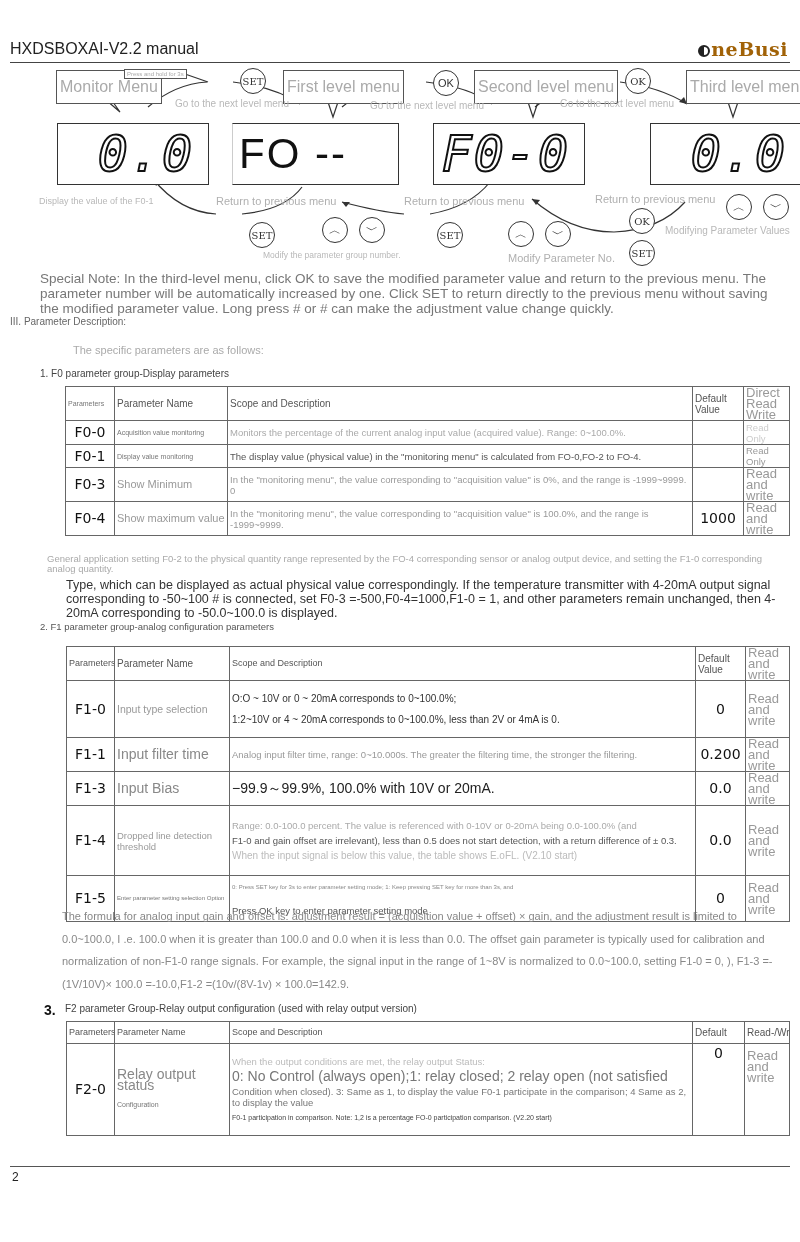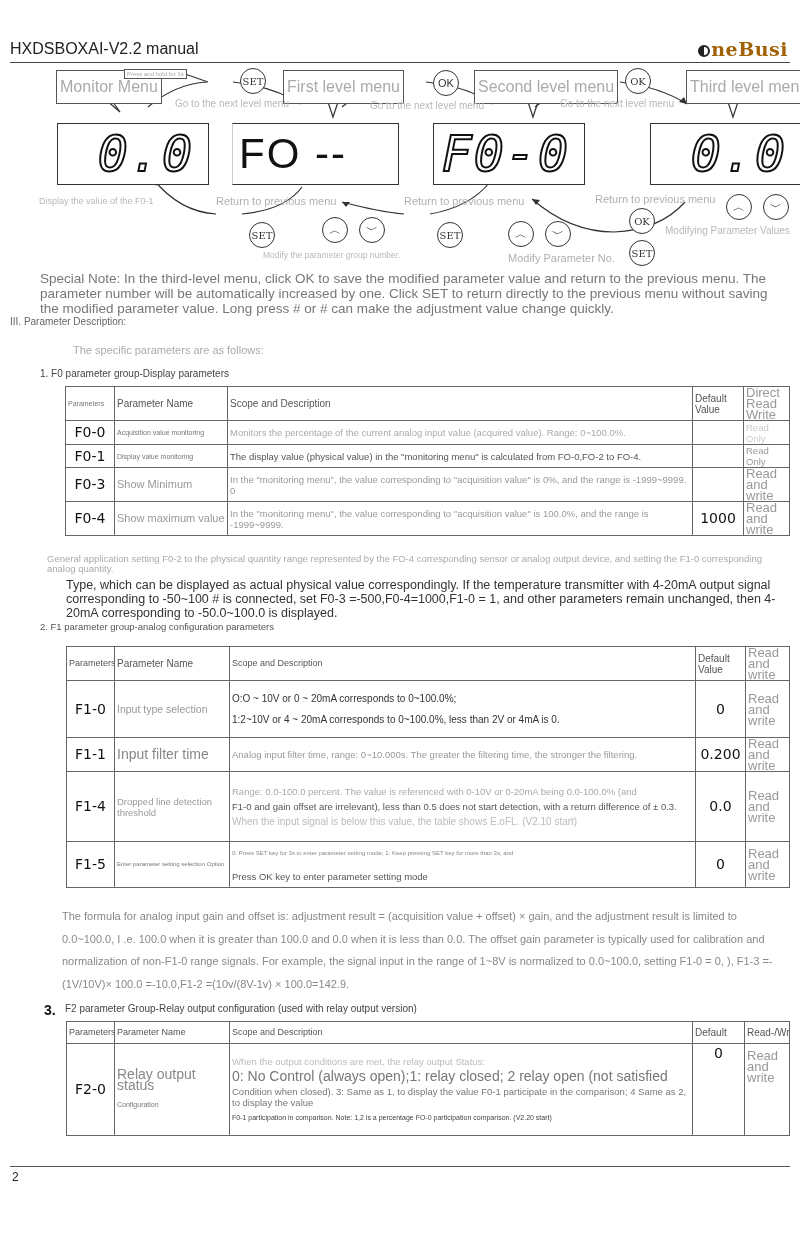--- a/index.html
+++ b/index.html
@@ -210,20 +210,27 @@
           <div>1:2~10V or 4 ~ 20mA corresponds to 0~100.0%, less than 2V or 4mA is 0.</div>
         </td>
     <td class="dv">0</td>
     <td class="rw">Read and write</td>
   </tr>
   <tr style="height:24px">
     <td class="code">F1-1</td>
     <td class="big">Input filter time</td>
     <td>Analog input filter time, range: 0~10.000s. The greater the filtering time, the stronger the filtering.</td>
     <td class="dv">0.200</td>
+    <td class="rw">Read and write</td>
+  </tr>
+  <tr style="height:24px">
+    <td class="code">F1-3</td>
+    <td class="big">Input Bias</td>
+    <td style="font-size:14px;color:#222">−99.9～99.9%, 100.0% with 10V or 20mA.</td>
+    <td class="dv">0.0</td>
     <td class="rw">Read and write</td>
   </tr>
   <tr style="height:70px">
     <td class="code">F1-4</td>
     <td style="font-size:9.5px">Dropped line detection threshold</td>
     <td>
           <div style="color:#aaa">Range: 0.0-100.0 percent. The value is referenced with 0-10V or 0-20mA being 0.0-100.0% (and</div>
           <div style="color:#555;margin-top:4px">F1-0 and gain offset are irrelevant), less than 0.5 does not start detection, with a return difference of ± 0.3.</div>
           <div style="color:#bbb;margin-top:4px;font-size:10px">When the input signal is below this value, the table shows E.oFL. (V2.10 start)</div>
         </td>

